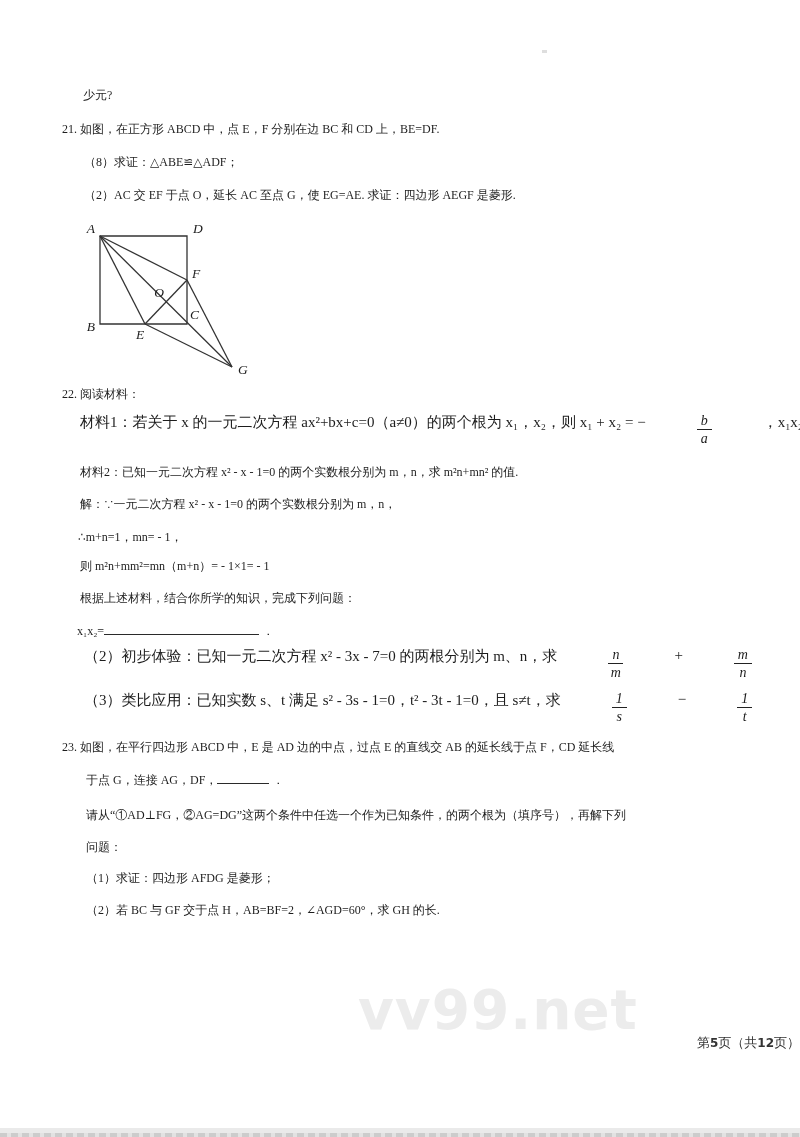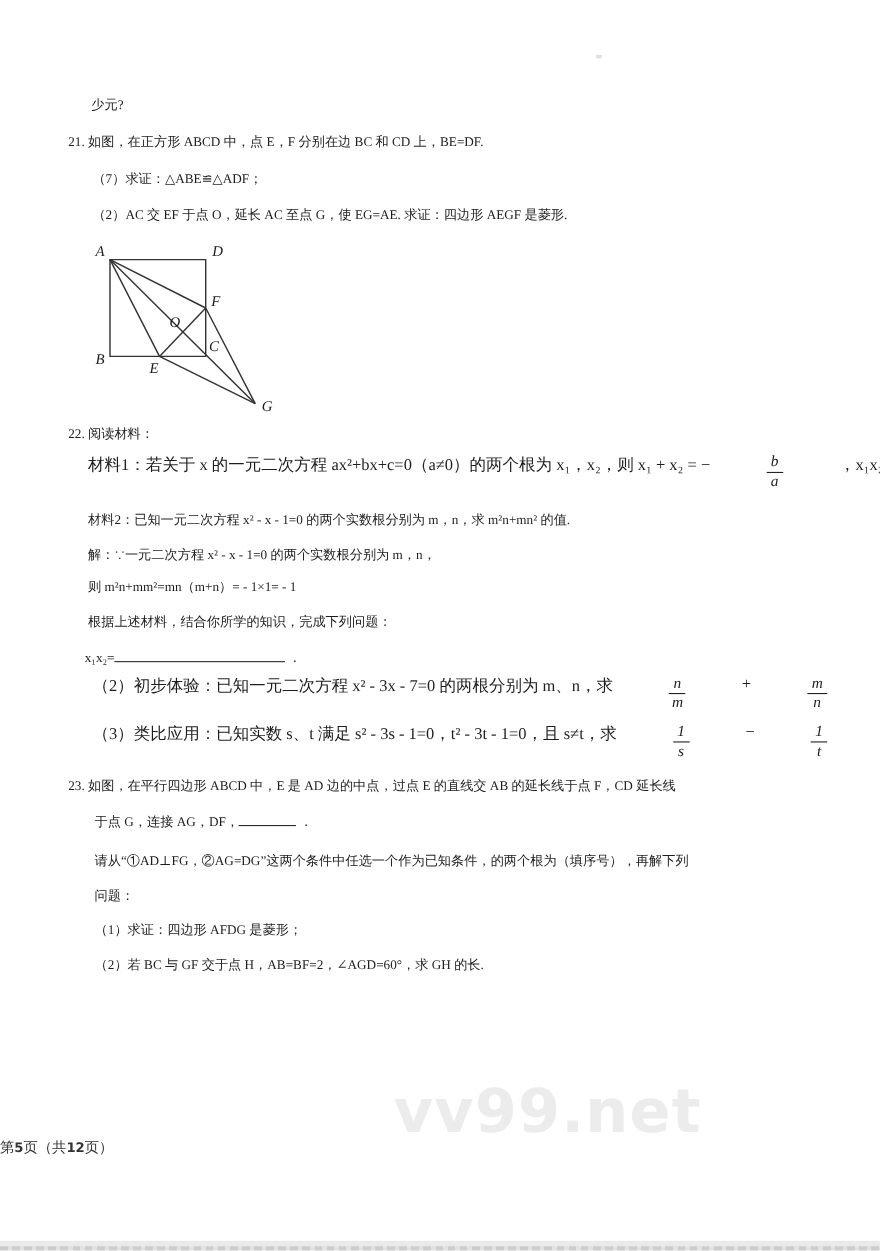--- a/index.html
+++ b/index.html
@@ -11,41 +11,41 @@
   .frac{display:inline-block;vertical-align:middle;text-align:center;font-style:italic;
         margin:0 3px;line-height:1;}
   .frac .num{display:block;border-bottom:1px solid #222;padding:0 4px 1px;font-size:14px;line-height:15px;}
   .frac .den{display:block;padding-top:1px;font-size:14px;line-height:15px;}
   .blank{display:inline-block;border-bottom:1px solid #2a2a2a;height:14px;vertical-align:baseline;}
   .b1{width:146px;} .b2{width:155px;} .b3{width:52px;}
   .fig{display:block;margin-top:13px;}
   .fig text{font-style:italic;font-size:13.5px;font-family:"Liberation Serif","DejaVu Serif",serif;fill:#1d1d1d;}
   .watermark{position:absolute;left:358px;top:983px;z-index:1;font-family:"DejaVu Sans","Liberation Sans",sans-serif;
         font-weight:bold;font-size:55px;line-height:1;color:#ececec;letter-spacing:1px;user-select:none;}
-  .footer{position:absolute;left:0;top:1034px;width:100%;text-align:left;z-index:3;
+  .footer{position:absolute;left:0;top:1034px;width:100%;text-align:right;z-index:3;
         font-size:13px;color:#333;}
   .footer .fnum{font-weight:bold;font-family:"DejaVu Sans","Liberation Sans",sans-serif;font-size:12px;}
   .speck{position:absolute;left:542px;top:50px;width:5px;height:3px;background:#dedede;z-index:1;}
   .bottom-band{position:absolute;left:0;bottom:0;width:100%;height:9px;background:#eaeaea;z-index:4;}
   .bottom-band .band-dark{position:absolute;left:0;bottom:0;width:100%;height:4px;
         background:repeating-linear-gradient(90deg,#cccccc 0 7px,#e2e2e2 7px 11px);}
 </style>
 </head>
 <body>
 
 <div class="page">
 
   <div class="speck"></div>
 
   <div class="content">
 
     <p style="margin-left:21px">少元?</p>
 
     <p style="margin-top:14px">21. 如图，在正方形 ABCD 中，点 E，F 分别在边 BC 和 CD 上，BE=DF.</p>
-    <p style="margin-top:13px;margin-left:22px">（7）求证：△ABE≌△ADF；</p>
+    <p style="margin-top:13px;margin-left:22px">（8）求证：△ABE≌△ADF；</p>
     <p style="margin-top:13px;margin-left:22px">（2）AC 交 EF 于点 O，延长 AC 至点 G，使 EG=AE. 求证：四边形 AEGF 是菱形.</p>
 
     <svg class="fig" width="260" height="160" viewBox="0 0 260 160">
       <g stroke="#333333" stroke-width="1.3" fill="none">
         <polygon points="38,18 125,18 125,106 38,106"></polygon>
         <line x1="38" y1="18" x2="125" y2="62"></line>
         <line x1="38" y1="18" x2="83" y2="106"></line>
         <line x1="38" y1="18" x2="170" y2="149"></line>
         <line x1="83" y1="106" x2="125" y2="62"></line>
         <line x1="83" y1="106" x2="170" y2="149"></line>
@@ -72,20 +72,21 @@
         <span>，x₁x₂ =</span>
         <span class="frac">
           <span class="num">c</span>
           <span class="den">a</span>
         </span>
         <span>；</span>
     </div>
 
     <p style="margin-top:9px;margin-left:18px">材料2：已知一元二次方程 x² - x - 1=0 的两个实数根分别为 m，n，求 m²n+mn² 的值.</p>
     <p style="margin-top:12px;margin-left:18px">解：∵一元二次方程 x² - x - 1=0 的两个实数根分别为 m，n，</p>
+    <p style="margin-top:13px;margin-left:16px">∴m+n=1，mn= - 1，</p>
     <p style="margin-top:9px;margin-left:18px">则 m²n+mm²=mn（m+n）= - 1×1= - 1</p>
     <p style="margin-top:12px;margin-left:18px">根据上述材料，结合你所学的知识，完成下列问题：</p>
 
     <p style="margin-top:12px;margin-left:15px"><span>x₁x₂=</span><span class="blank b2"></span> <span>．</span></p>
 
     <div class="fline" style="margin-top:6px;margin-left:22px">
       <span>（2）初步体验：已知一元二次方程 x² - 3x - 7=0 的两根分别为 m、n，求</span>
         <span class="frac">
           <span class="num">n</span>
           <span class="den">m</span>

